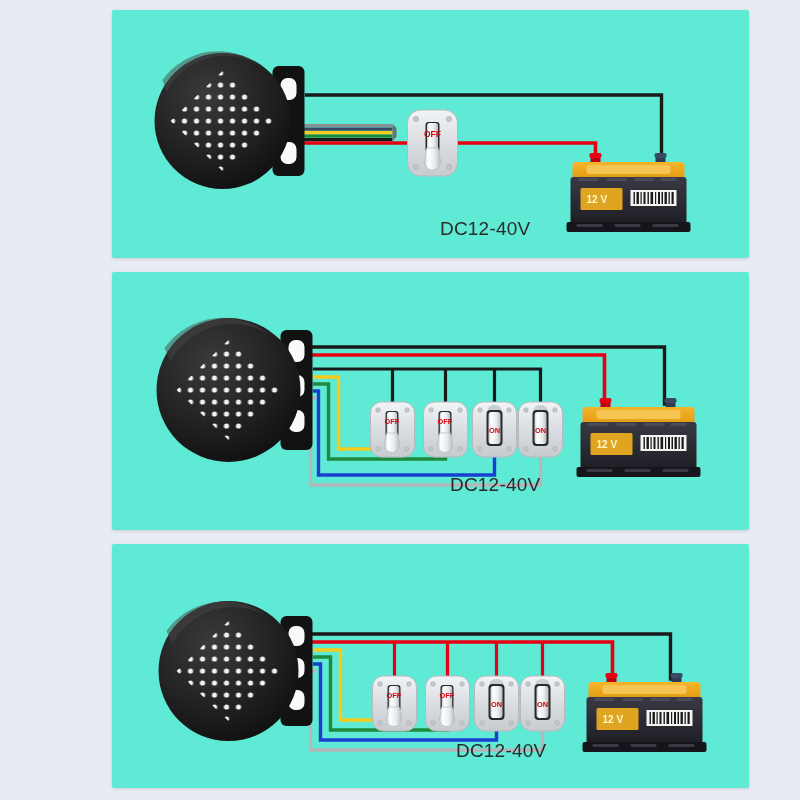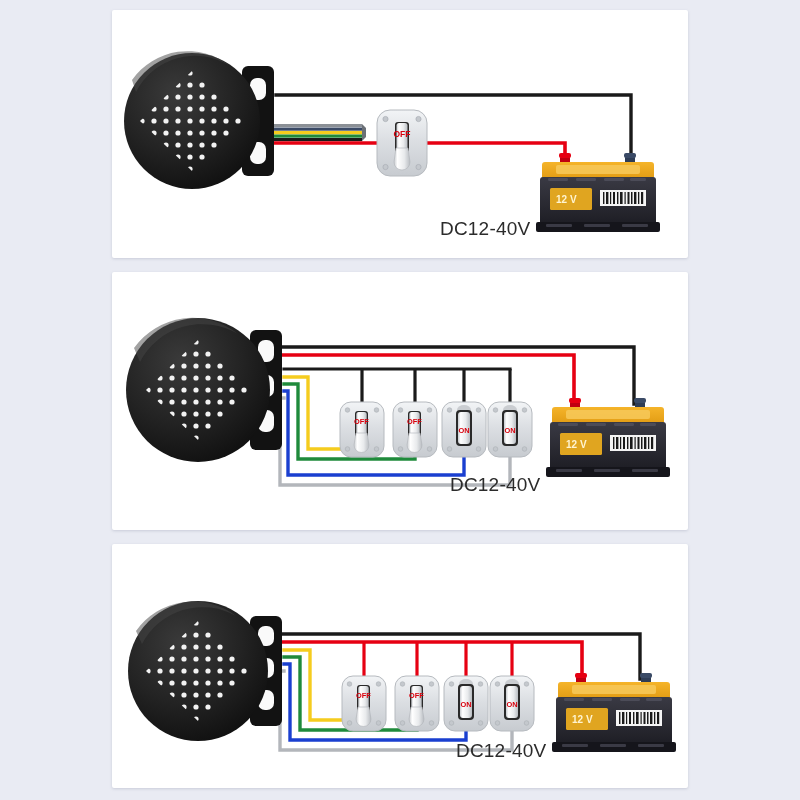--- a/index.html
+++ b/index.html
@@ -6,22 +6,22 @@
   body{
     width:800px;height:800px;
     background:#e9ebf3;
     font-family:"Liberation Sans", sans-serif;
     overflow:hidden;
   }
   .page{position:relative;width:800px;height:800px;}
 
   .card{
     position:absolute;
-    left:112px;width:576px;
-    background:#ffffff;
+    left:112px;width:637px;
+    background:#5eead4;
     border-radius:2px;
     box-shadow:0 1px 3px rgba(120,125,150,.28);
     overflow:hidden;
   }
   #card-1{top:10px;height:248px;}
   #card-2{top:272px;height:258px;}
   #card-3{top:544px;height:244px;}
 
   .scene{position:absolute;inset:0;}
   .scene svg{display:block;width:100%;height:100%;}

